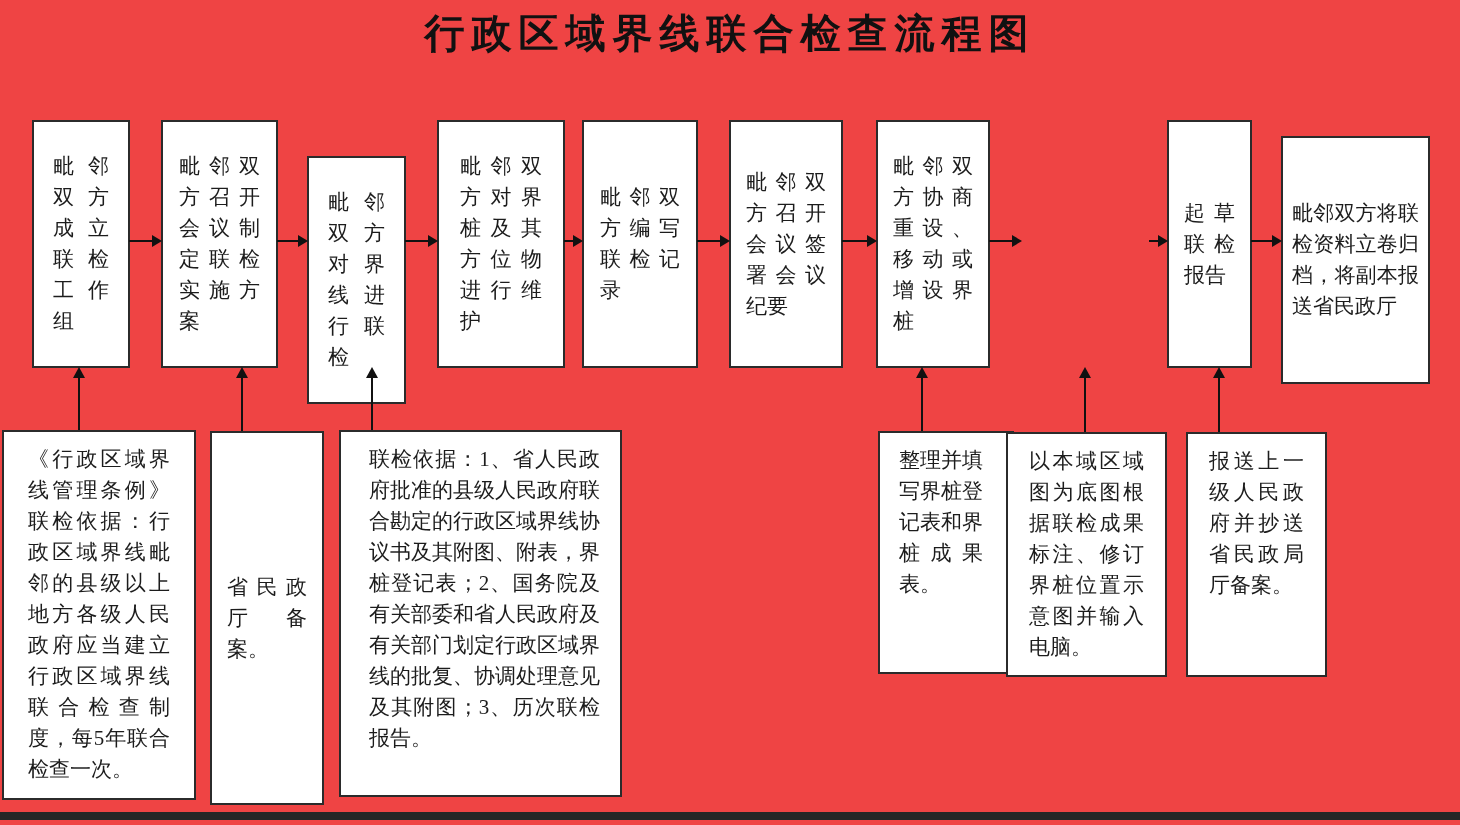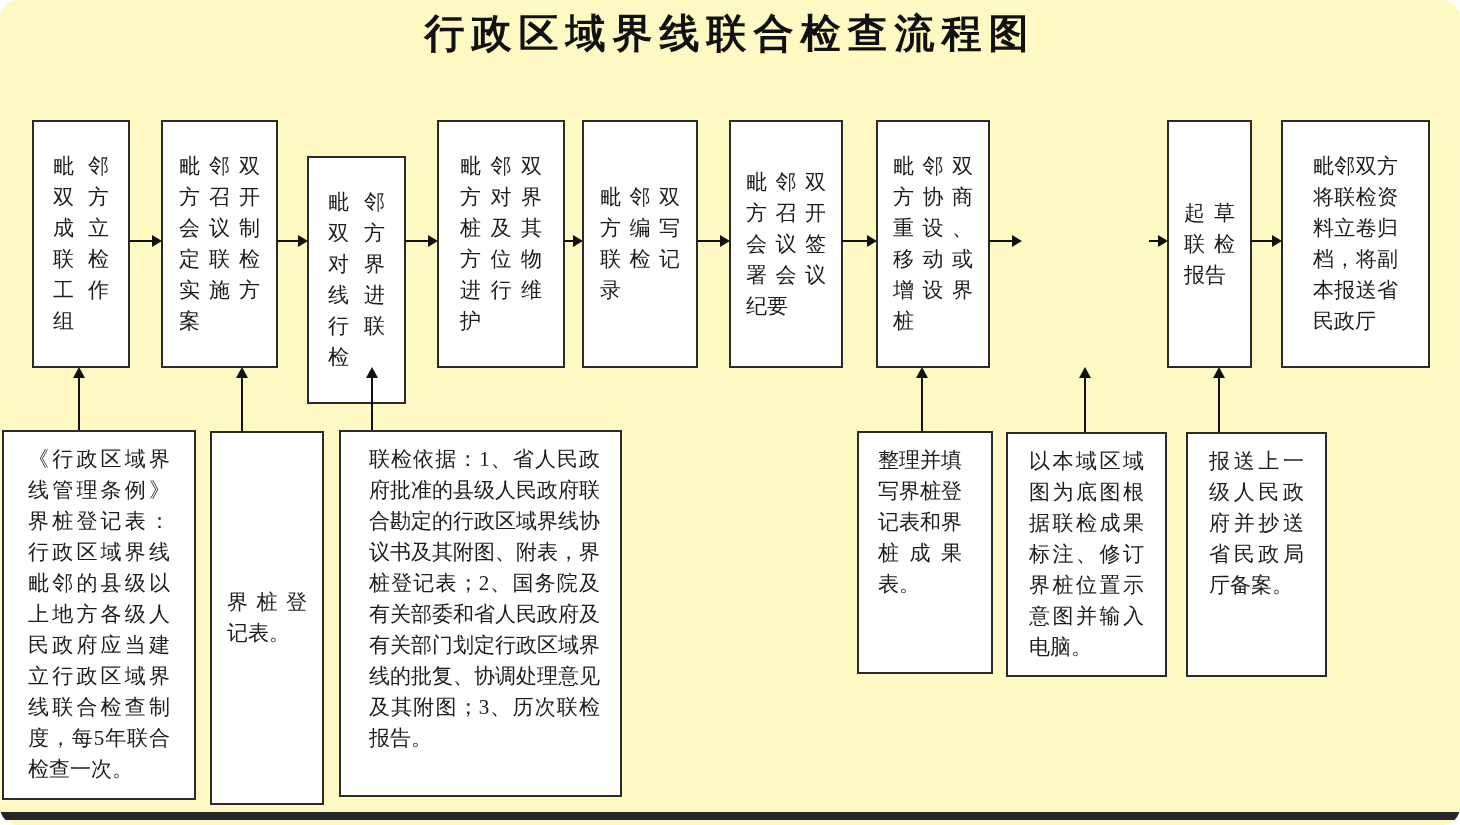--- a/index.html
+++ b/index.html
@@ -1,18 +1,18 @@
 <!DOCTYPE html>
 <html><head>
 <meta charset="utf-8">
 <style>
   html,body{margin:0;padding:0;background:#ffffff;}
   .page{
-    position:relative;width:1460px;height:825px;background:#fef9c3;overflow:hidden;
-    font-family:"Liberation Serif","DejaVu Serif",serif;color:#1c1c1c;border-radius:18px;
+    position:relative;width:1460px;height:825px;background:#ef4444;overflow:hidden;
+    font-family:"Liberation Serif","DejaVu Serif",serif;color:#1c1c1c;
   }
   .title{
     position:absolute;top:6px;left:0;width:100%;text-align:center;
     font-size:40px;font-weight:bold;letter-spacing:7px;color:#111;
   }
   .box{
     position:absolute;box-sizing:border-box;border:2px solid #2b2b2b;background:#fff;
     font-size:21px;line-height:31px;
   }
   .vcenter{display:flex;align-items:center;}
@@ -57,21 +57,21 @@
   </div>
   <div class="box vcenter" style="left:729px;top:120px;width:114px;height:248px;padding:0 15px;">
     <div class="txt">毗邻双方召开会议签署会议纪要</div>
   </div>
   <div class="box vcenter" style="left:876px;top:120px;width:114px;height:248px;padding:0 15px;align-items:center;">
     <div class="txt">毗邻双方协商重设、移动或增设界桩</div>
   </div>
   <div class="box vcenter" style="left:1167px;top:120px;width:85px;height:248px;padding:0 15px;">
     <div class="txt">起草联检报告</div>
   </div>
-  <div class="box vcenter" style="left:1281px;top:120px;width:149px;height:248px;padding:0 30px;justify-content:flex-end;">
+  <div class="box vcenter" style="left:1281px;top:136px;width:149px;height:248px;padding:0 9px;justify-content:flex-end;">
     <div class="txt">毗邻双方将联检资料立卷归档，将副本报送省民政厅</div>
   </div>
 
   <div class="h-arrow" style="left:129px;top:235px;width:33px;"></div>
   <div class="h-arrow" style="left:277px;top:235px;width:31px;"></div>
   <div class="h-arrow" style="left:405px;top:235px;width:33px;"></div>
   <div class="h-arrow" style="left:564px;top:235px;width:19px;"></div>
   <div class="h-arrow" style="left:697px;top:235px;width:33px;"></div>
   <div class="h-arrow" style="left:842px;top:235px;width:35px;"></div>
   <div class="h-arrow" style="left:989px;top:235px;width:33px;"></div>
@@ -79,29 +79,29 @@
   <div class="h-arrow" style="left:1251px;top:235px;width:31px;"></div>
 
   <div class="v-arrow" style="left:73px;top:367px;height:64px;"></div>
   <div class="v-arrow" style="left:236px;top:367px;height:65px;"></div>
   <div class="v-arrow" style="left:366px;top:367px;height:64px;"></div>
   <div class="v-arrow" style="left:916px;top:367px;height:65px;"></div>
   <div class="v-arrow" style="left:1079px;top:367px;height:66px;"></div>
   <div class="v-arrow" style="left:1213px;top:367px;height:66px;"></div>
 
   <div class="box note" style="left:2px;top:430px;width:194px;height:370px;padding-left:24px;padding-right:24px;">
-    <div class="txt">《行政区域界线管理条例》界桩登记表：行政区域界线毗邻的县级以上地方各级人民政府应当建立行政区域界线联合检查制度，每5年联合检查一次。</div>
+    <div class="txt">《行政区域界线管理条例》联检依据：行政区域界线毗邻的县级以上地方各级人民政府应当建立行政区域界线联合检查制度，每5年联合检查一次。</div>
   </div>
   <div class="box vcenter" style="left:210px;top:431px;width:114px;height:374px;padding:0 15px;">
-    <div class="txt">界桩登记表。</div>
+    <div class="txt">省民政厅备案。</div>
   </div>
   <div class="box note" style="left:339px;top:430px;width:283px;height:367px;padding-left:28px;padding-right:20px;">
     <div class="txt">联检依据：1、省人民政府批准的县级人民政府联合勘定的行政区域界线协议书及其附图、附表，界桩登记表；2、国务院及有关部委和省人民政府及有关部门划定行政区域界线的批复、协调处理意见及其附图；3、历次联检报告。</div>
   </div>
-  <div class="box note" style="left:857px;top:431px;width:136px;height:243px;padding-left:19px;padding-right:29px;">
+  <div class="box note" style="left:878px;top:431px;width:136px;height:243px;padding-left:19px;padding-right:29px;">
     <div class="txt">整理并填写界桩登记表和界桩成果表。</div>
   </div>
   <div class="box note" style="left:1006px;top:432px;width:161px;height:245px;padding-left:21px;padding-right:21px;">
     <div class="txt">以本域区域图为底图根据联检成果标注、修订界桩位置示意图并输入电脑。</div>
   </div>
   <div class="box note" style="left:1186px;top:432px;width:141px;height:245px;padding-left:21px;padding-right:21px;">
     <div class="txt">报送上一级人民政府并抄送省民政局厅备案。</div>
   </div>
 
   <div class="page-edge"></div>

